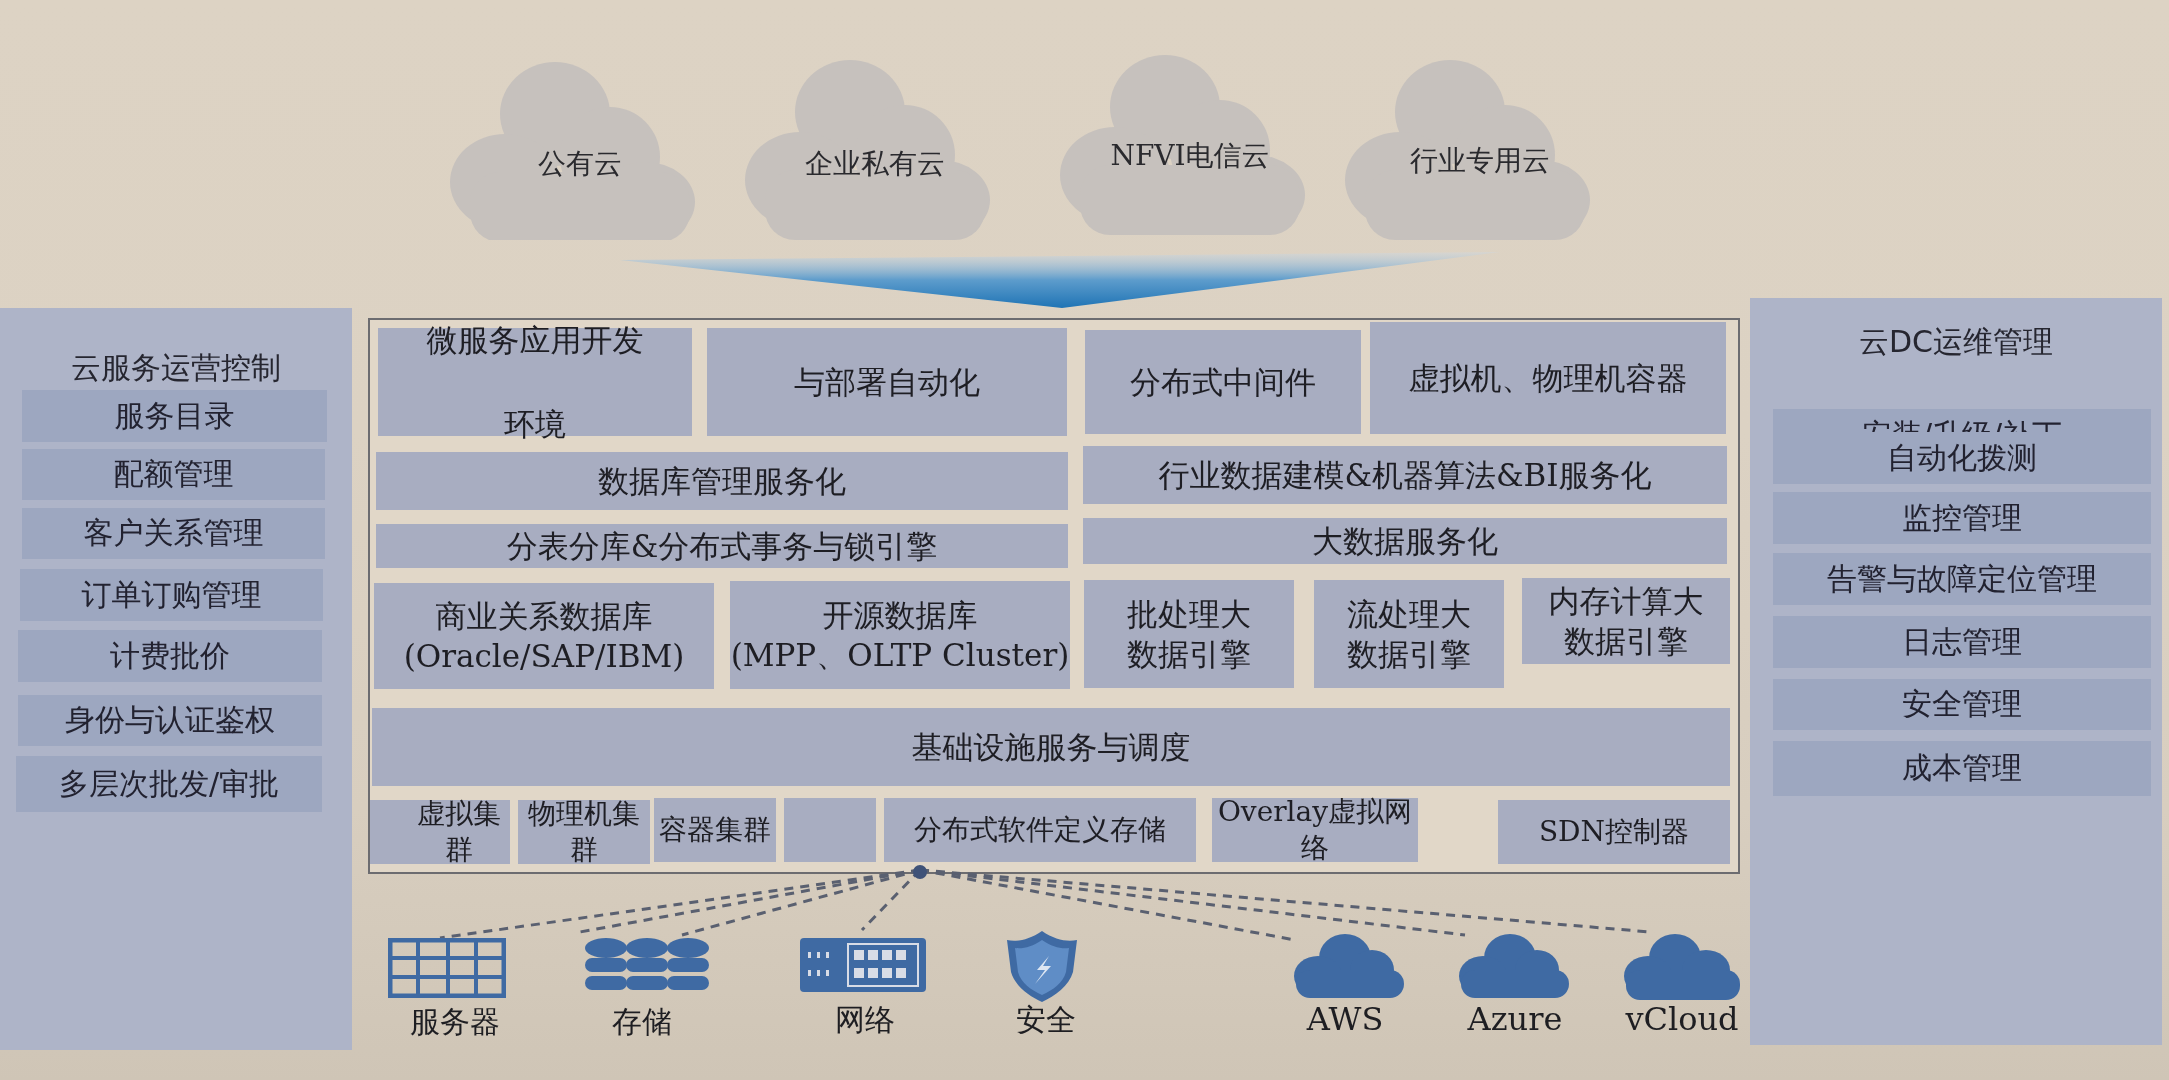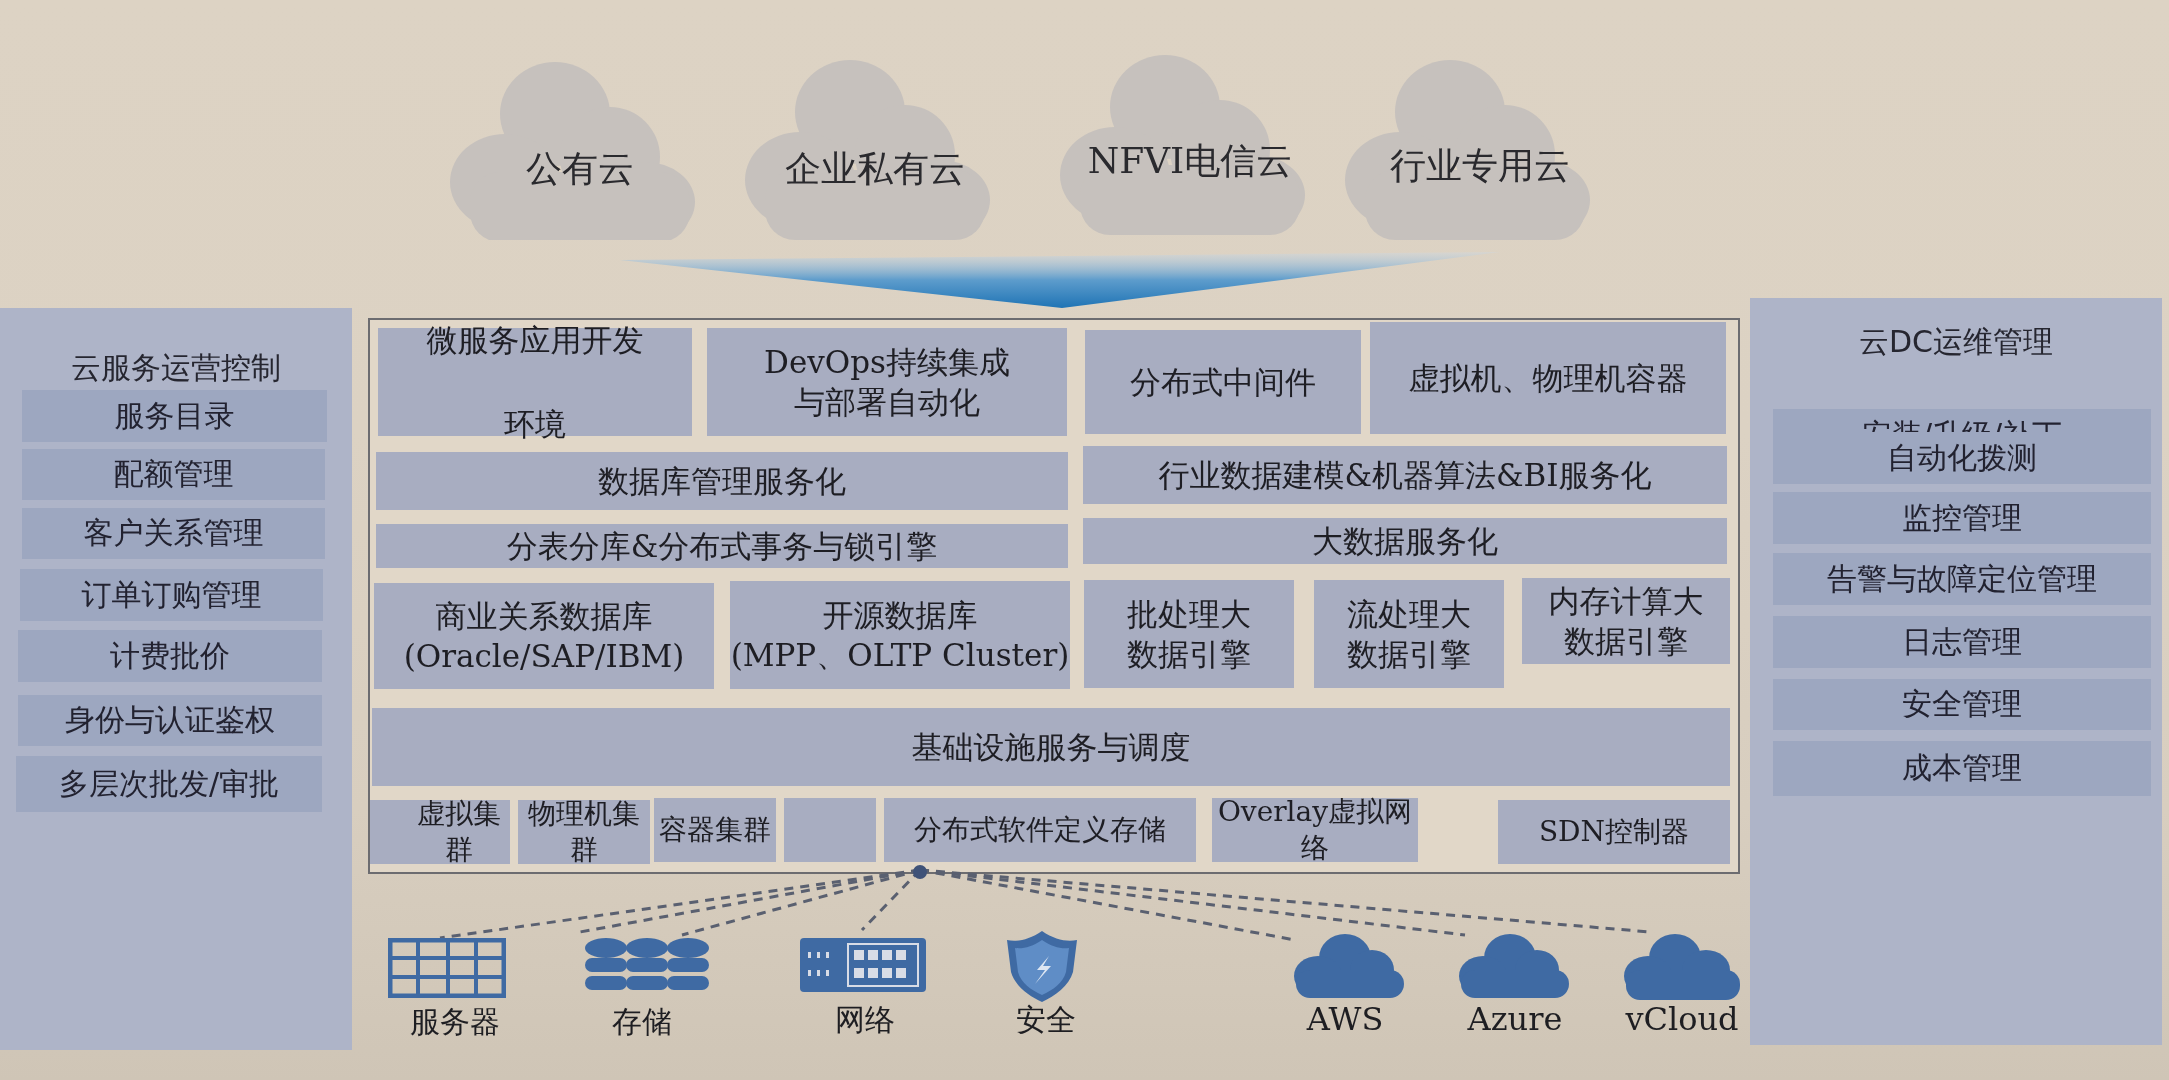--- a/index.html
+++ b/index.html
@@ -20,21 +20,21 @@
   .side-title {
     position:absolute; left:0; right:0; text-align:center;
     font-family:"DejaVu Sans", "Liberation Sans", sans-serif; font-size:30px; color:#262630;
   }
   .side-item {
     position:absolute; background:#9da7c0; display:flex; align-items:center; justify-content:center;
     font-family:"DejaVu Sans", "Liberation Sans", sans-serif; font-size:30px; color:#222230;
   }
   .cloud-wrap { position:absolute; }
   .cloud-label {
-    position:absolute; left:0; right:0; text-align:center; font-size:36px; color:#2a2a2e;
+    position:absolute; left:0; right:0; text-align:center; font-size:28px; color:#2a2a2e;
   }
   .res-label { position:absolute; text-align:center; font-size:32px; color:#1e1e22; }
   .main-frame {
     position:absolute; left:368px; top:318px; width:1372px; height:556px;
     border:2px solid #6c6c70; box-sizing:border-box; background:#e1d7c8;
   }
 </style>
 </head>
 <body>
 
@@ -102,21 +102,20 @@
   <div class="side-item" style="left:23px;top:443px;width:378px;height:55px;">成本管理</div>
 </div>
 
 <div class="main-frame"></div>
 
 <div class="box" style="left:378px;top:328px;width:314px;height:108px;flex-direction:column;gap:44px;">
   <span>微服务应用开发</span>
   <span>环境</span>
 </div>
 <div class="box" style="left:707px;top:328px;width:360px;height:108px;flex-direction:column;">
-  <span>DevOps持续集成</span>
   <span>与部署自动化</span>
 </div>
 <div class="box" style="left:1085px;top:330px;width:276px;height:104px;">
   <span>分布式中间件</span>
 </div>
 <div class="box" style="left:1370px;top:322px;width:356px;height:112px;flex-direction:column;">
   <span>虚拟机、物理机容器</span>
 </div>
 
 <div class="box" style="left:376px;top:452px;width:692px;height:58px;">数据库管理服务化</div>

